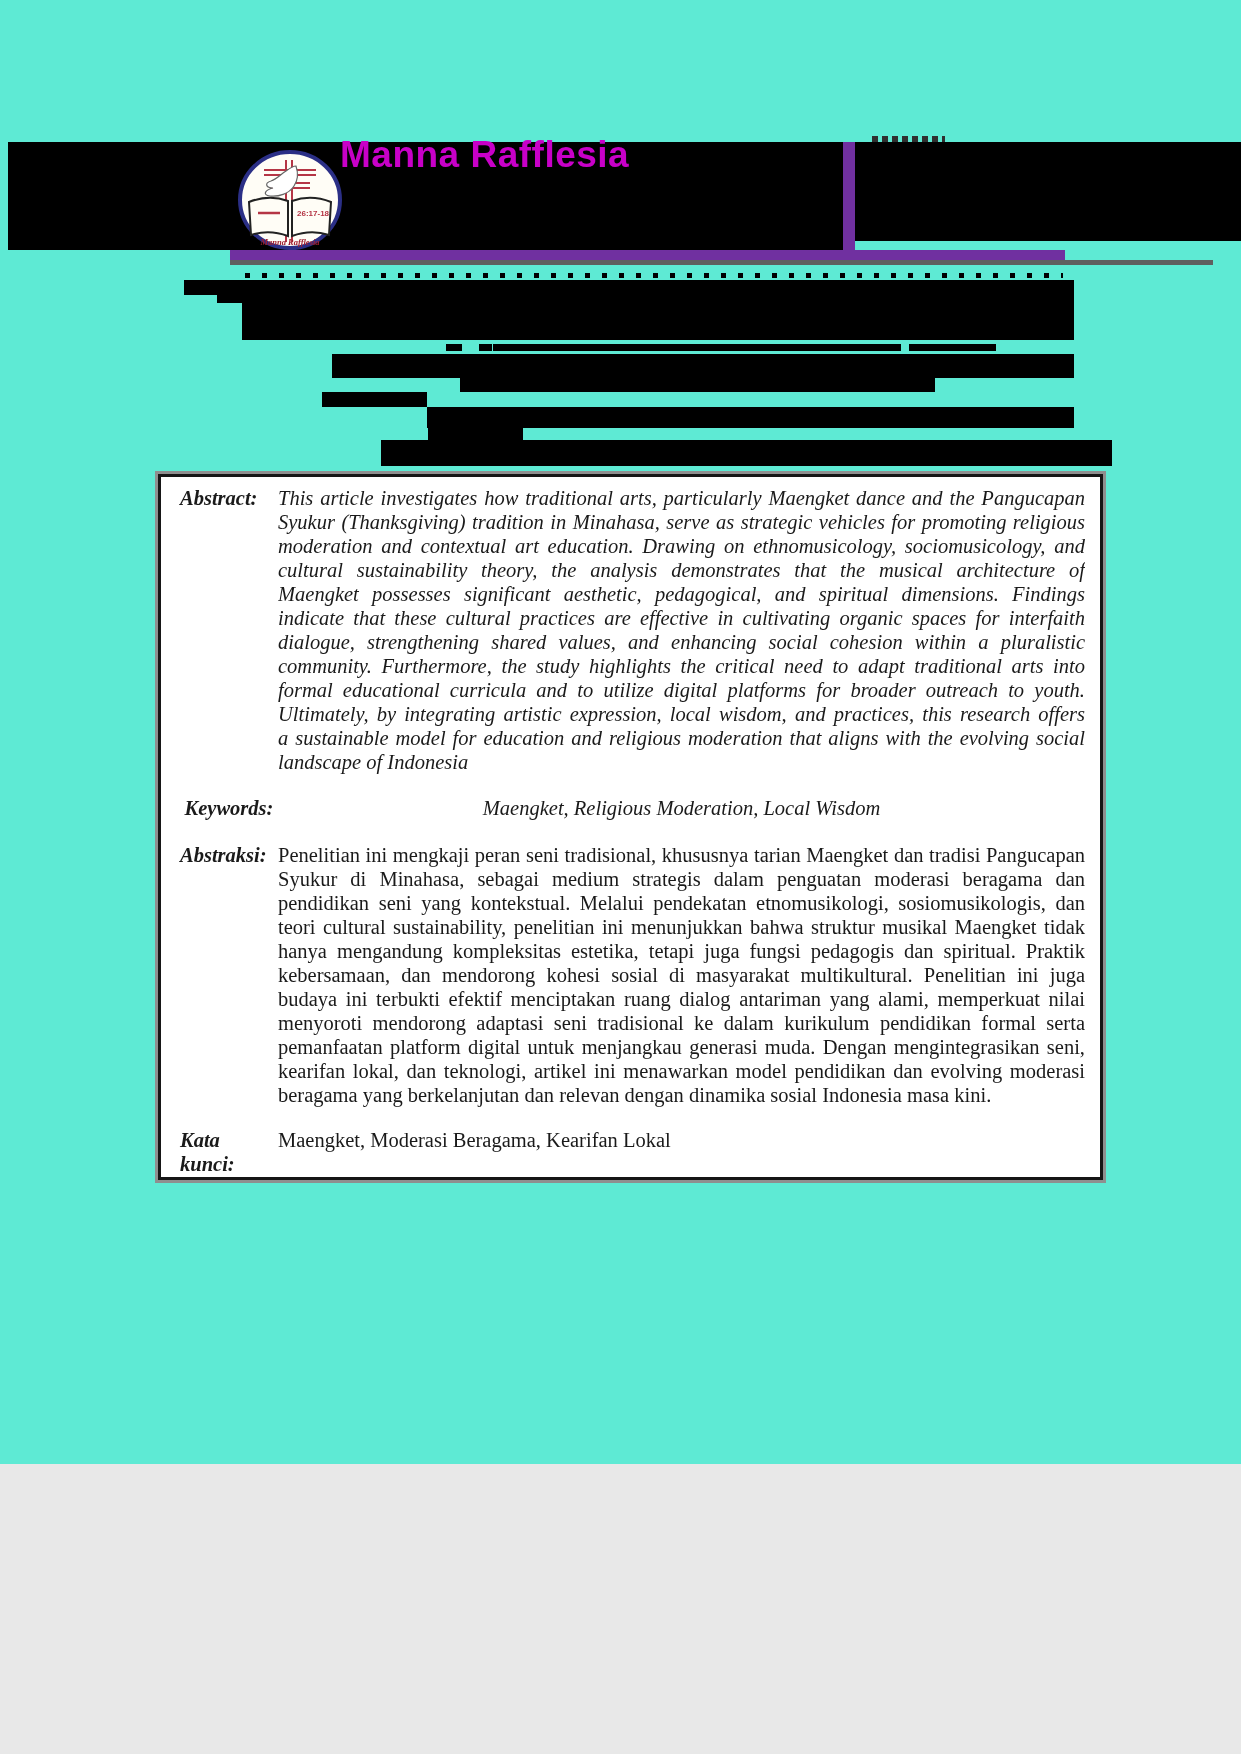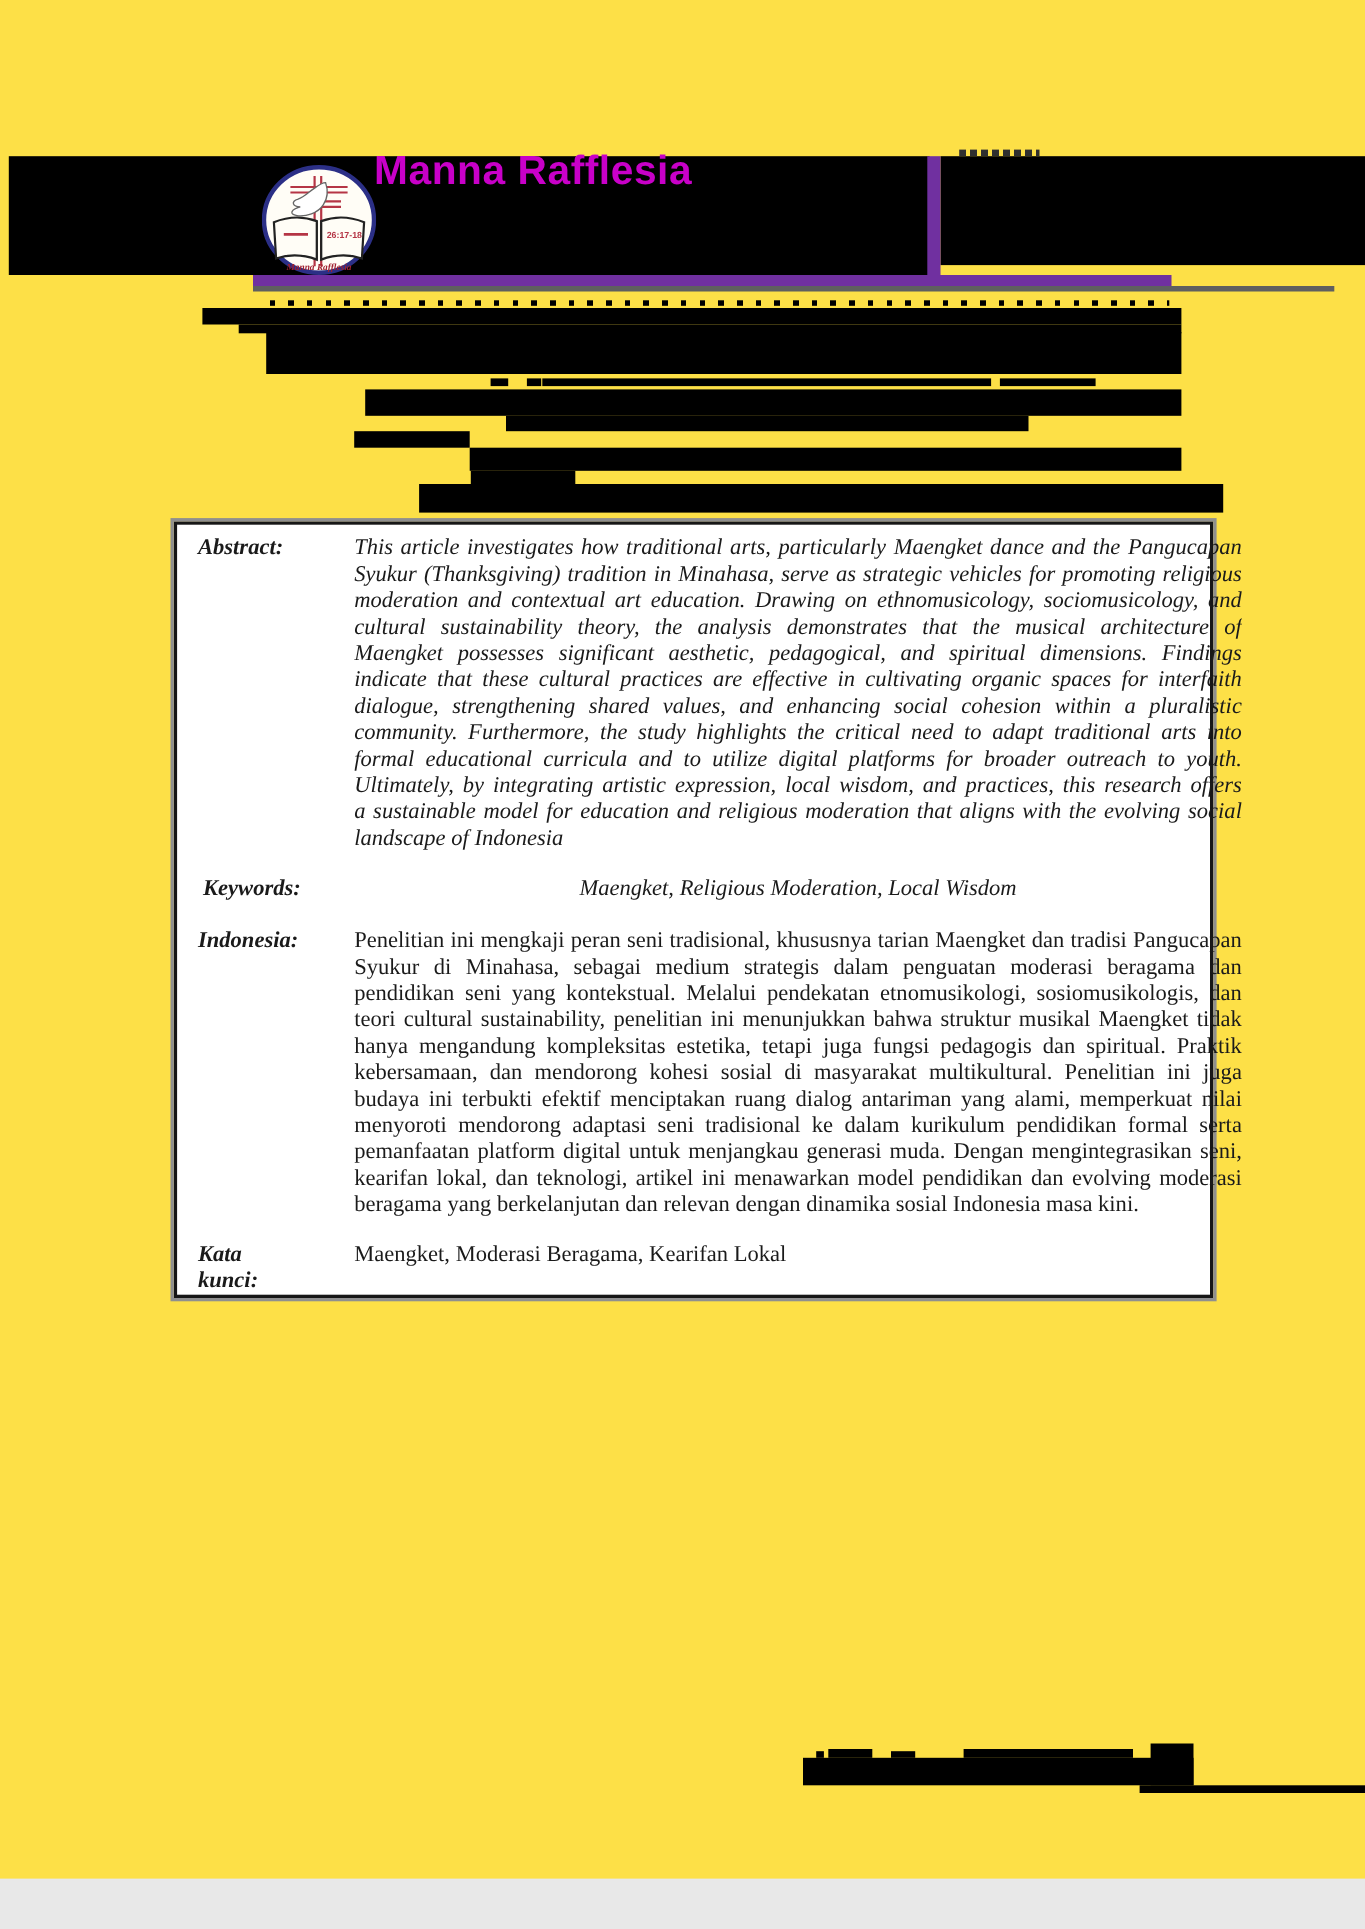--- a/index.html
+++ b/index.html
@@ -1,18 +1,18 @@
 <!DOCTYPE html>
 <html><head>
 <meta charset="utf-8">
 <style>
   html,body{margin:0;padding:0;background:#e8e8e8;}
   .page{
-    position:relative;width:1241px;height:1708px;margin:0 auto;
-    background:#fde047;overflow:hidden;
+    position:relative;width:1241px;height:1464px;margin:0 auto;
+    background:#5eead4;overflow:hidden;
     font-family:"Liberation Serif", serif;color:#1a1a1a;
   }
   .abs{position:absolute;}
   .bar{position:absolute;background:#000;}
   .graybar{position:absolute;background:#5f5f5f;}
   .purple{position:absolute;background:#7030a0;}
 
   
   .hdr-block-left{left:8px;top:142px;width:837px;height:108px;}
   .hdr-block-right{left:855px;top:142px;width:386px;height:99px;}
@@ -39,21 +39,21 @@
   
   .abstract-box{
     left:158px;top:474px;width:939px;height:700px;
     border:3px solid #161616;outline:3px solid #8f8f8f;background:#fff;
   }
   .absec{position:absolute;left:161px;width:942px;display:flex;}
   .absec .seclabel{
     width:117px;flex:0 0 117px;box-sizing:border-box;padding-left:19px;
     font-weight:bold;font-style:italic;font-size:20.5px;line-height:24px;
   }
-  .absec .secbody{width:807px;flex:0 0 807px;font-size:20.5px;line-height:24px;margin-left:44px;}
+  .absec .secbody{width:807px;flex:0 0 807px;font-size:20.5px;line-height:24px;}
   .body-italic{font-style:italic;}
   .jline{text-align:justify;text-align-last:justify;height:24px;overflow:hidden;}
   .jline.lastline{text-align-last:left;}
   .inlinebody{line-height:24px;}
 
   
   .f-main{left:730px;top:1598px;width:355px;height:25px;}
   .f-b1{left:742px;top:1592px;width:7px;height:6px;}
   .f-b2{left:753px;top:1590px;width:40px;height:8px;}
   .f-b3{left:810px;top:1592px;width:22px;height:6px;}
@@ -140,21 +140,21 @@
         <div class="jline lastline">landscape of Indonesia</div>
       </div>
   </div>
 
   <div class="absec" style="top:796px;text-align:center;">
     <div class="seclabel">Keywords:</div>
     <div class="secbody body-italic inlinebody">Maengket, Religious Moderation, Local Wisdom</div>
   </div>
 
   <div class="absec" style="top:843px;">
-    <div class="seclabel">Indonesia:</div>
+    <div class="seclabel">Abstraksi:</div>
     <div class="secbody">
         <div class="jline">Penelitian ini mengkaji peran seni tradisional, khususnya tarian Maengket dan tradisi Pangucapan</div>
         <div class="jline">Syukur di Minahasa, sebagai medium strategis dalam penguatan moderasi beragama dan</div>
         <div class="jline">pendidikan seni yang kontekstual. Melalui pendekatan etnomusikologi, sosiomusikologis, dan</div>
         <div class="jline">teori cultural sustainability, penelitian ini menunjukkan bahwa struktur musikal Maengket tidak</div>
         <div class="jline">hanya mengandung kompleksitas estetika, tetapi juga fungsi pedagogis dan spiritual. Praktik</div>
         <div class="jline">kebersamaan, dan mendorong kohesi sosial di masyarakat multikultural. Penelitian ini juga</div>
         <div class="jline">budaya ini terbukti efektif menciptakan ruang dialog antariman yang alami, memperkuat nilai</div>
         <div class="jline">menyoroti mendorong adaptasi seni tradisional ke dalam kurikulum pendidikan formal serta</div>
         <div class="jline">pemanfaatan platform digital untuk menjangkau generasi muda. Dengan mengintegrasikan seni,</div>

